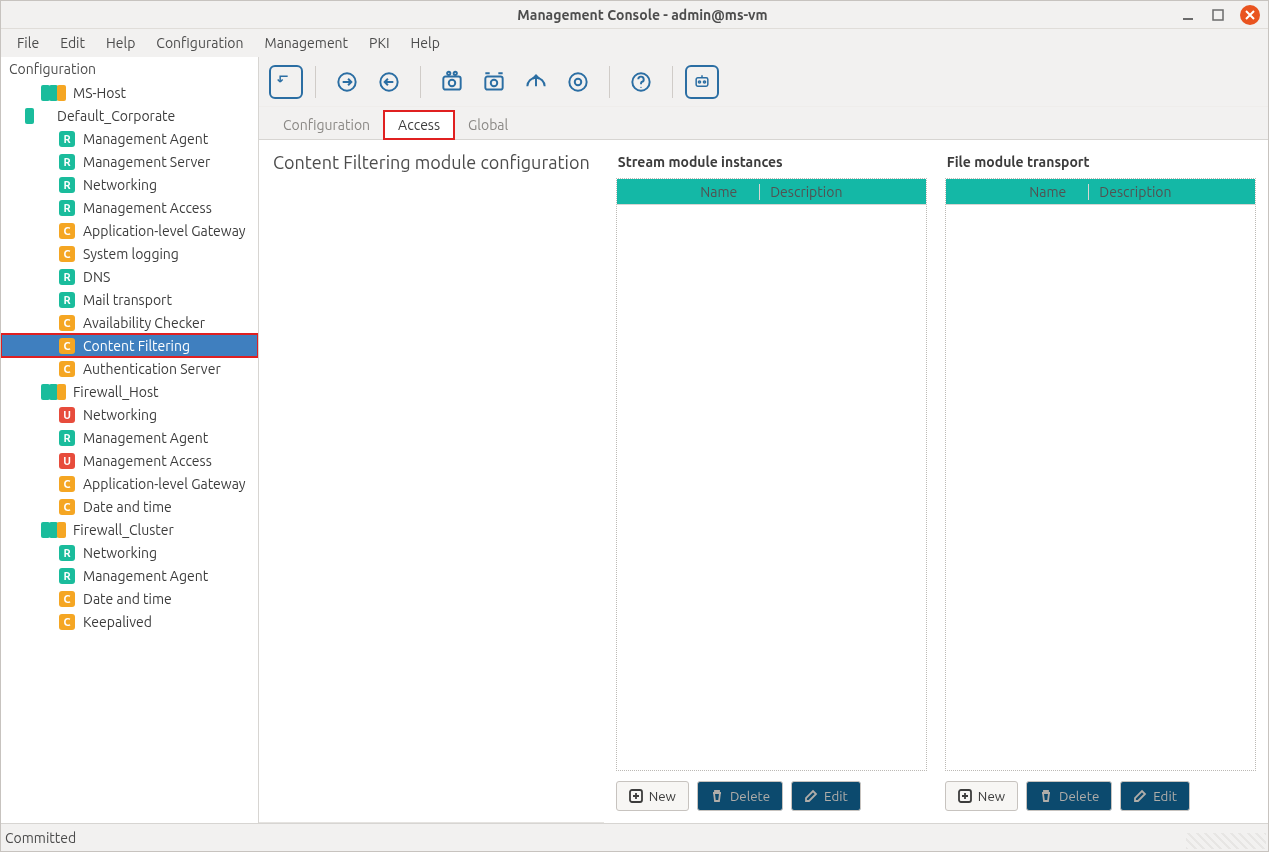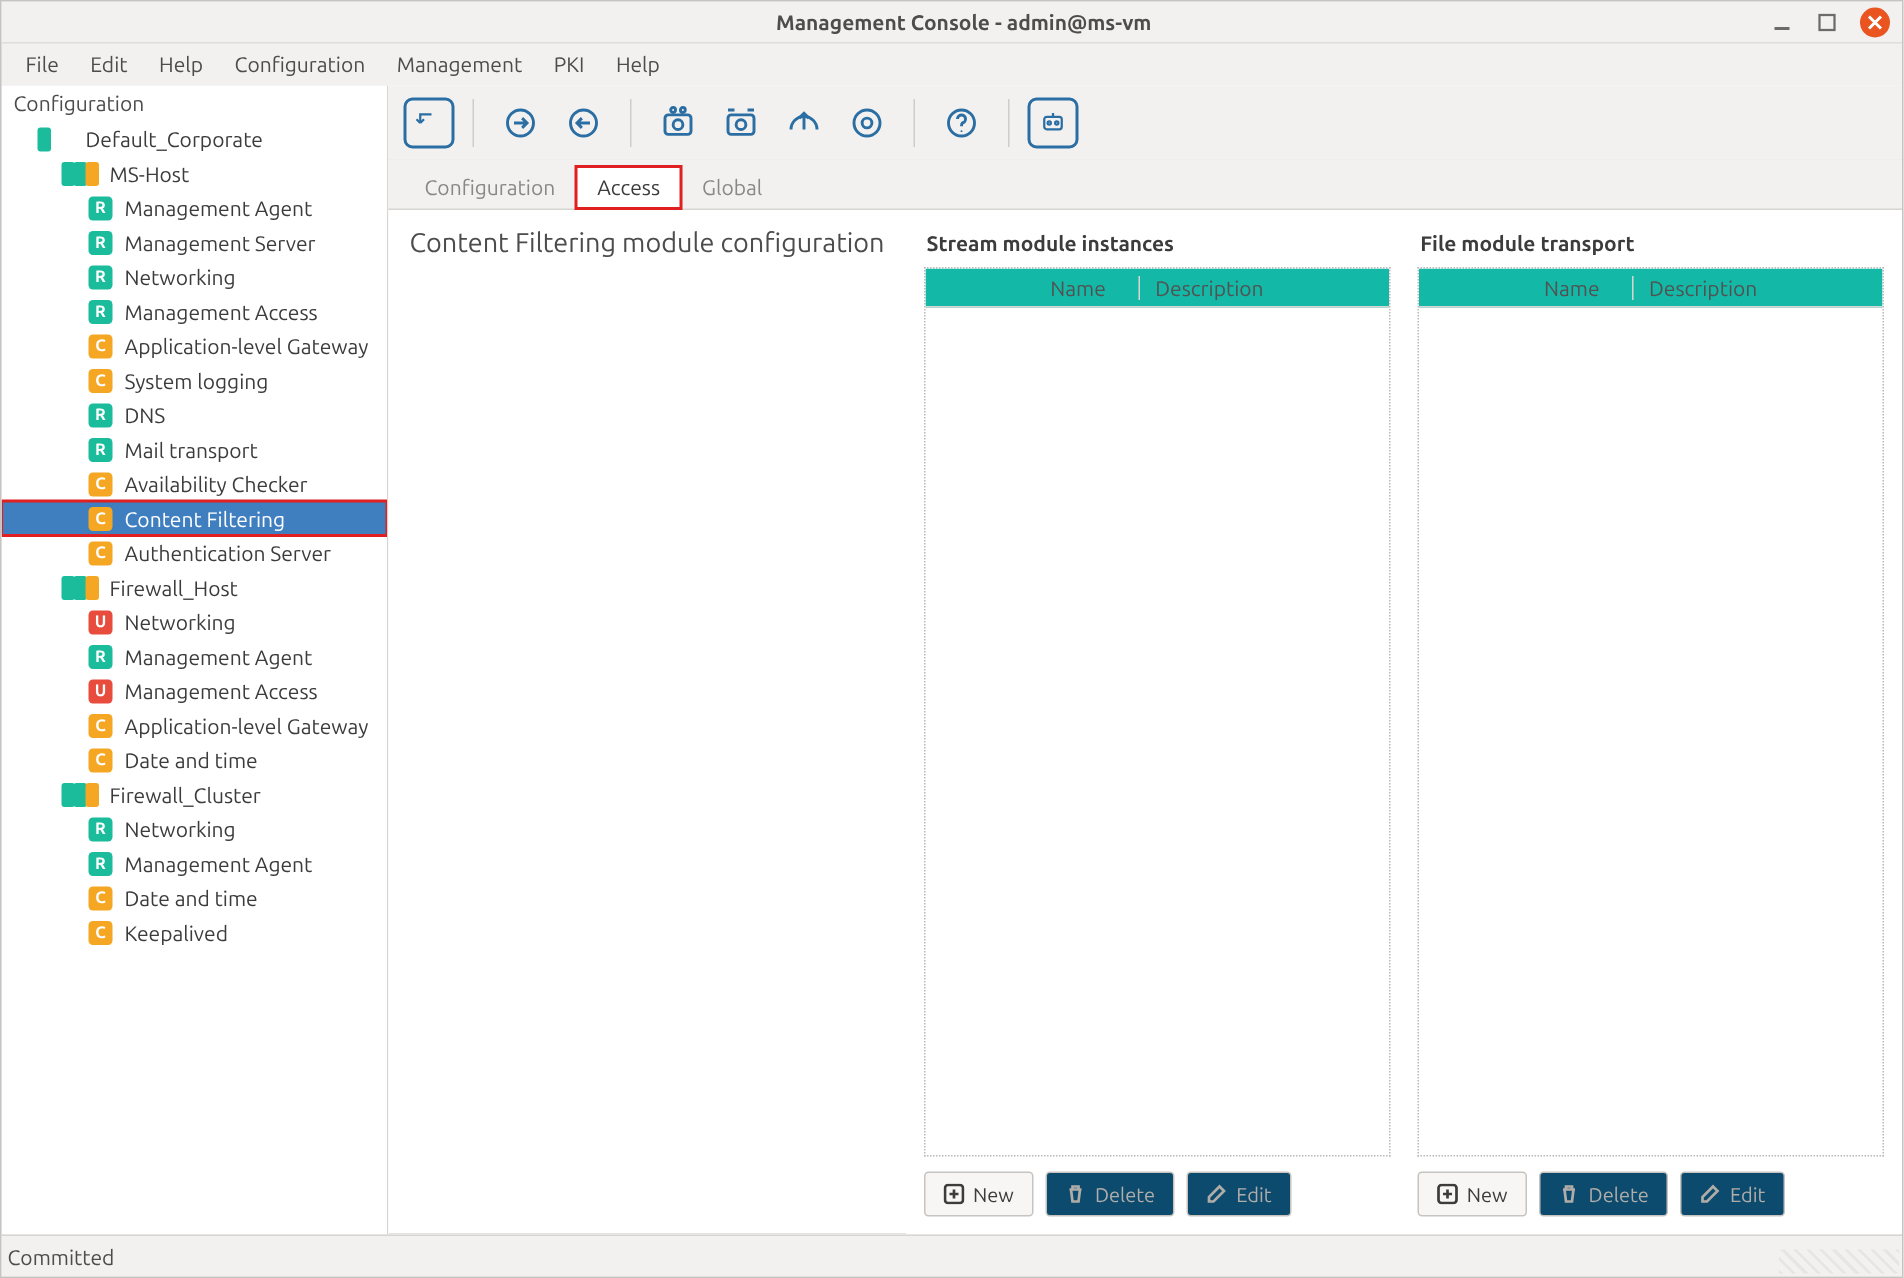--- a/index.html
+++ b/index.html
@@ -210,33 +210,33 @@
   <div class="mitem">Management</div>
   <div class="mitem">PKI</div>
   <div class="mitem">Help</div>
 </div>
 
 <div class="mainrow">
 
   <div class="sidebar">
     <div class="sidebar-header">Configuration</div>
     <div class="tree" id="tree">
-        <div class="trow pad0">
-          <span class="hostdots">
-            <span class="dot g"></span>
-          </span>
-          <span class="label">Default_Corporate</span>
-        </div>
         <div class="trow pad1">
           <span class="hostdots">
             <span class="dot g"></span>
             <span class="dot g"></span>
             <span class="dot y"></span>
           </span>
           <span class="label">MS-Host</span>
+        </div>
+        <div class="trow pad0">
+          <span class="hostdots">
+            <span class="dot g"></span>
+          </span>
+          <span class="label">Default_Corporate</span>
         </div>
         <div class="trow pad2">
           <span class="badge R">R</span>
           <span class="label">Management Agent</span>
         </div>
         <div class="trow pad2">
           <span class="badge R">R</span>
           <span class="label">Management Server</span>
         </div>
         <div class="trow pad2">

